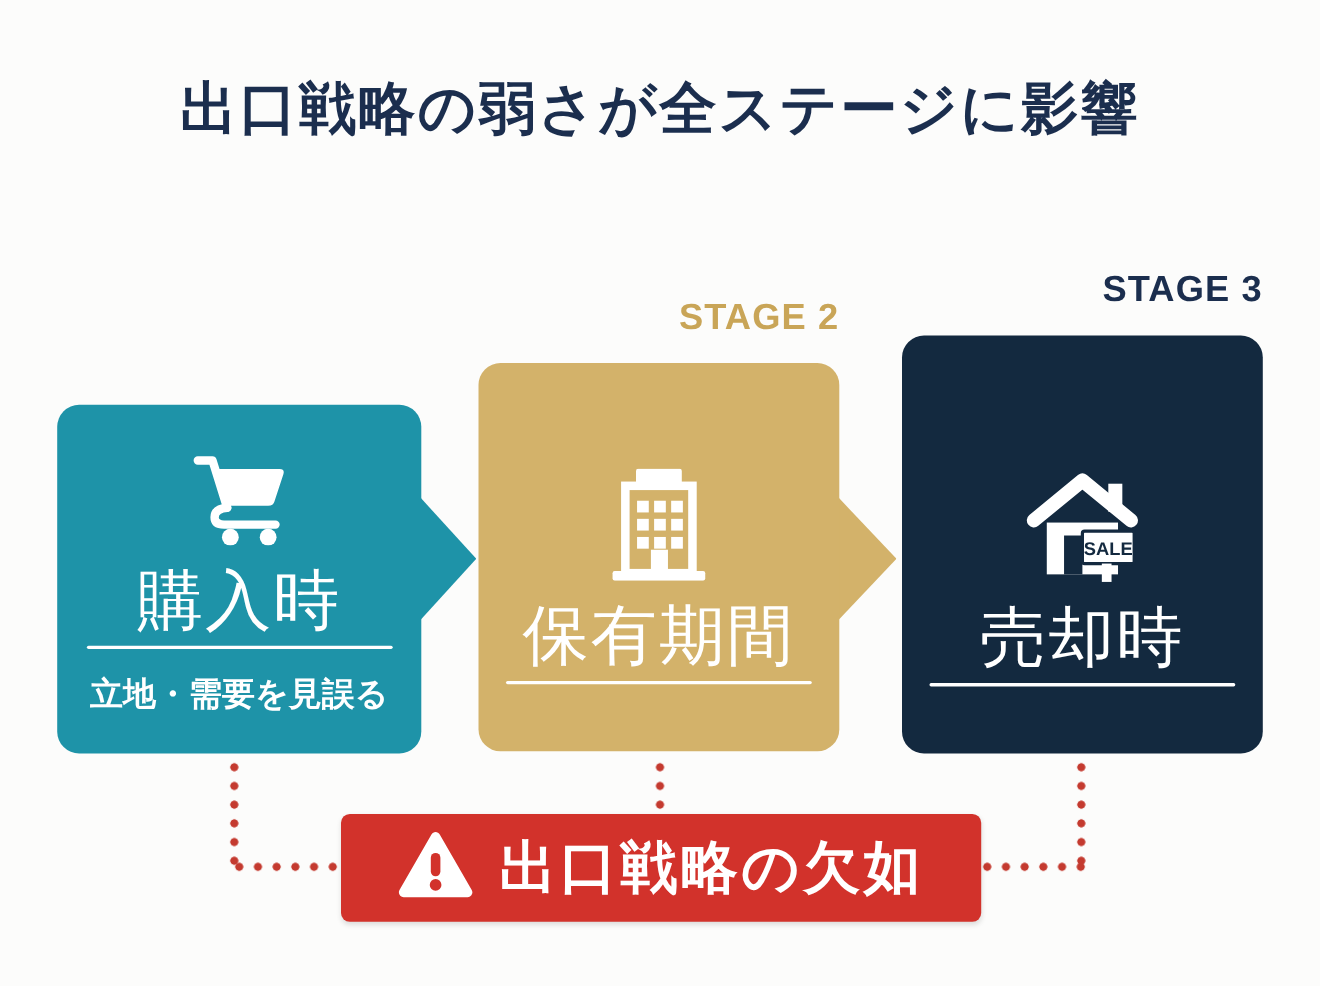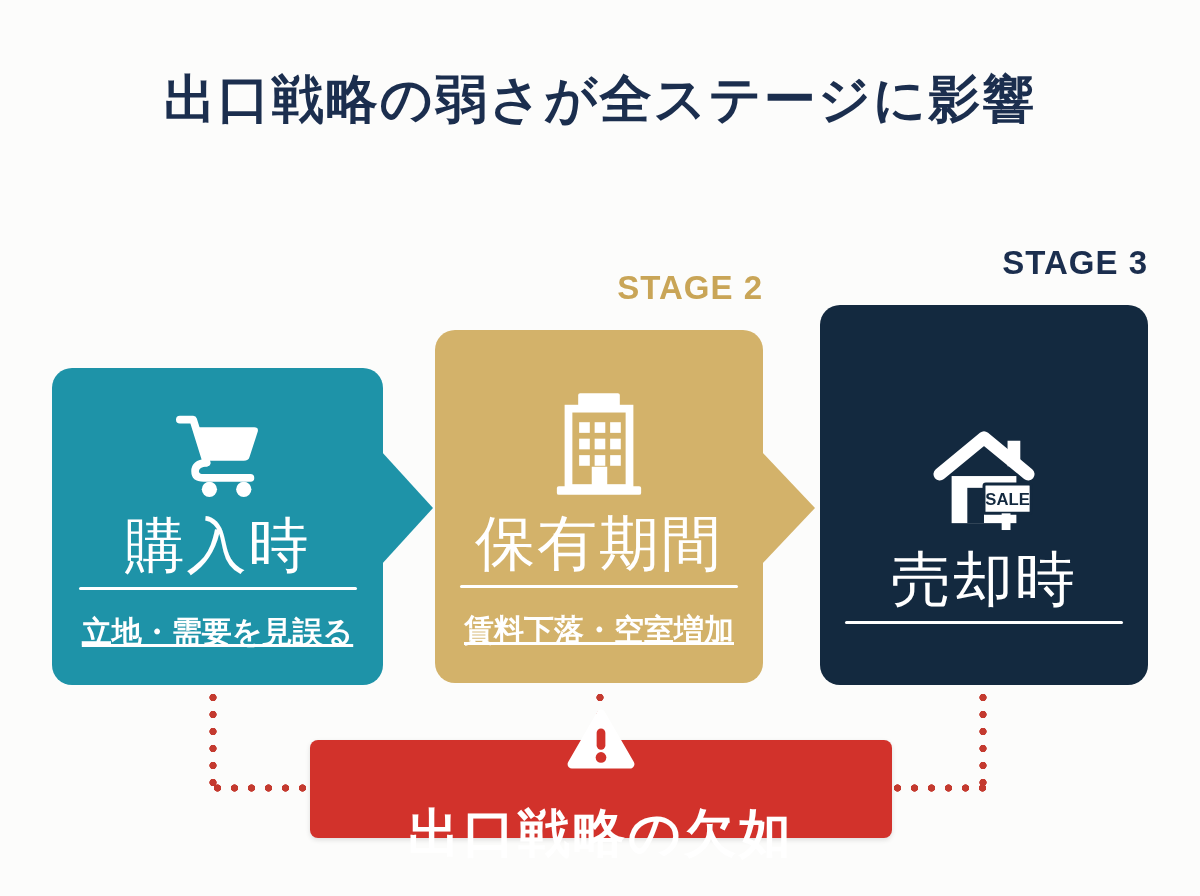--- a/index.html
+++ b/index.html
@@ -44,21 +44,21 @@
   .box-title{
     font-size:60px;font-weight:400;line-height:66px;
     margin-bottom:8px;letter-spacing:2px;white-space:nowrap;
   }
   .divider{
     width:278px;height:3px;background:var(--white);
     margin-bottom:25px;border-radius:2px;
   }
   .box-caption{
     font-size:30px;font-weight:700;line-height:34px;
-    white-space:nowrap;letter-spacing:0px;text-decoration:underline;
+    white-space:nowrap;letter-spacing:0px;
   }
 
   .arrow{position:absolute;clip-path:polygon(0 0,100% 50%,0 100%);}
   .arrow.a1{left:381px;top:451px;width:52px;height:114px;background:var(--teal);}
   .arrow.a2{left:761px;top:451px;width:54px;height:114px;background:var(--gold);}
 
   .dot-v{
     position:absolute;width:8px;
     background-image:radial-gradient(circle closest-side,var(--red-dot) 85%,transparent 100%);
     background-size:8px 17px;background-repeat:repeat-y;
@@ -72,21 +72,20 @@
   .dh1{left:209px;top:784px;width:102px;}
   .dv2{left:596px;top:689px;height:54px;}
   .dv3{left:979px;top:689px;height:102px;}
   .dh3{left:889px;top:784px;width:98px;}
 
   .warning-banner{
     position:absolute;left:310px;top:740px;width:582px;height:98px;
     background:var(--red);border-radius:8px;
     display:flex;align-items:center;justify-content:center;gap:24px;
     box-shadow:0 2px 5px rgba(0,0,0,0.12);
-    flex-direction:column;
   }
   .banner-text{
     color:var(--white);font-size:52px;font-weight:800;
     letter-spacing:3px;white-space:nowrap;
   }
 </style>
 </head>
 <body>
 
 <div class="canvas">
@@ -127,21 +126,20 @@
         <rect x="59" y="47" width="11" height="11" fill="#ffffff"></rect>
         <rect x="27" y="64" width="11" height="11" fill="#ffffff"></rect>
         <rect x="43" y="64" width="11" height="11" fill="#ffffff"></rect>
         <rect x="59" y="64" width="11" height="11" fill="#ffffff"></rect>
         <rect x="40" y="76" width="16" height="22" fill="#ffffff"></rect>
         <rect x="4" y="96" width="87" height="9" rx="2" fill="#ffffff"></rect>
       </svg>
     </span>
     <div class="box-title">保有期間</div>
     <div class="divider"></div>
-    <div class="box-caption">賃料下落・空室増加</div>
   </div>
 
   <div class="stage-box s3">
     <span class="stage-icon">
       <svg width="108" height="104" viewBox="0 0 110 106" aria-hidden="true">
         <rect x="79" y="14" width="13" height="26" fill="#ffffff"></rect>
         <path d="M10 48 L55 11 L100 48" fill="none" stroke="#ffffff" stroke-width="13" stroke-linecap="round" stroke-linejoin="round"></path>
         <rect x="22" y="50" width="66" height="48" fill="#ffffff"></rect>
         <rect x="38" y="62" width="17" height="36" fill="#13293f"></rect>
         <rect x="55" y="58" width="48" height="30" rx="2" fill="#ffffff" stroke="#13293f" stroke-width="3"></rect>

